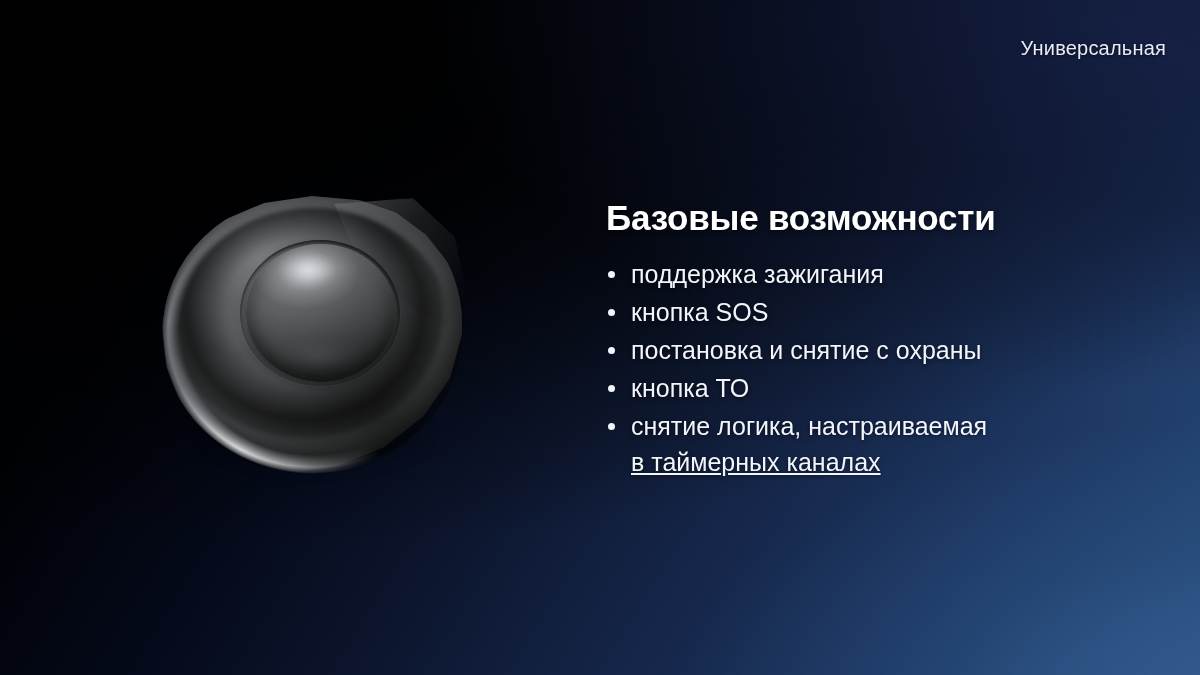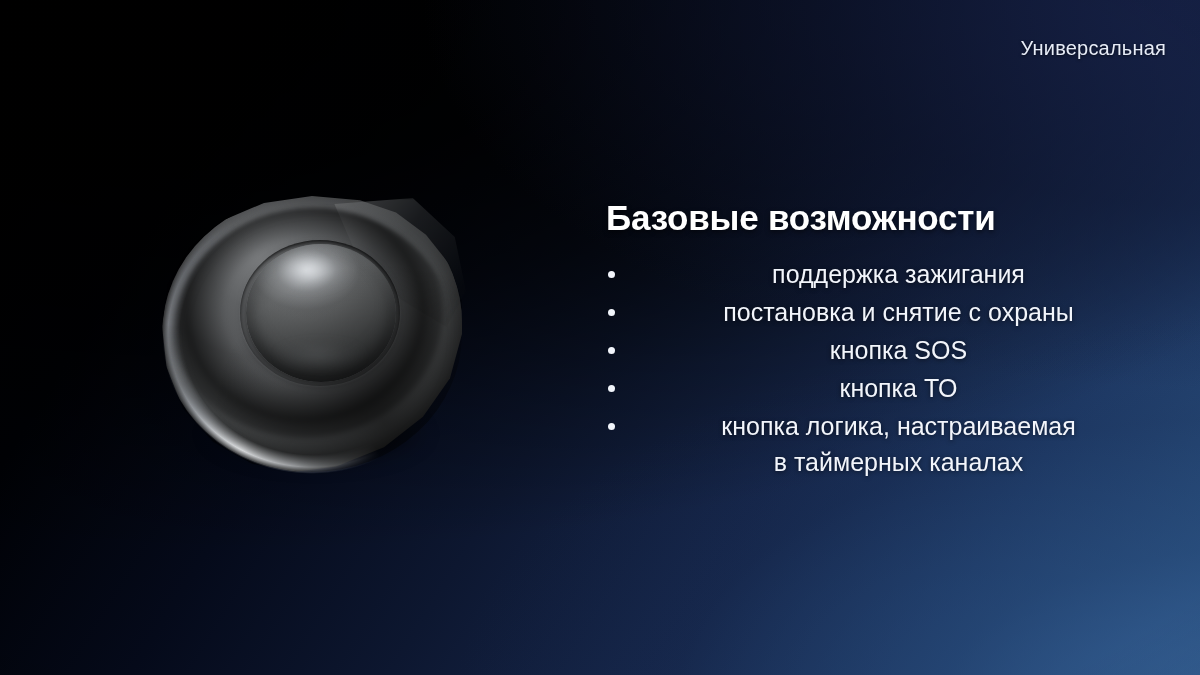--- a/index.html
+++ b/index.html
@@ -103,32 +103,31 @@
     padding: 0;
   }
   .feature-item {
     position: relative;
     color: #f2f5fb;
     font-size: 25px;
     line-height: 36px;
     padding-left: 25px;
     margin: 0 0 2px 0;
     text-shadow: 0 1px 4px rgba(0,0,0,0.55);
-    text-align: center;
   }
   .feature-item .bullet {
     position: absolute;
     left: 2px;
     top: 15px;
     width: 7px;
     height: 7px;
     border-radius: 50%;
     background: #f2f5fb;
   }
-  .feature-item .line2 { display: block; }
+  .feature-item .line2 { display: block; text-decoration: underline; }
 
   
   .device {
     position: absolute;
     left: 158px;
     top: 192px;
     width: 318px;
     height: 292px;
   }
   
@@ -367,31 +366,31 @@
   <div class="content">
     <h1 class="content-title">Базовые возможности</h1>
 
     <ul class="feature-list">
       <li class="feature-item">
         <span class="bullet"></span>
         <span>поддержка зажигания</span>
       </li>
       <li class="feature-item">
         <span class="bullet"></span>
+        <span>кнопка SOS</span>
+      </li>
+      <li class="feature-item">
+        <span class="bullet"></span>
         <span>постановка и снятие с охраны</span>
       </li>
       <li class="feature-item">
         <span class="bullet"></span>
-        <span>кнопка SOS</span>
-      </li>
-      <li class="feature-item">
-        <span class="bullet"></span>
         <span>кнопка ТО</span>
       </li>
       <li class="feature-item">
         <span class="bullet"></span>
-        <span>кнопка логика, настраиваемая</span>
+        <span>снятие логика, настраиваемая</span>
         <span class="line2">в таймерных каналах</span>
       </li>
     </ul>
   </div>
 
 </div>
 
 </body></html>

